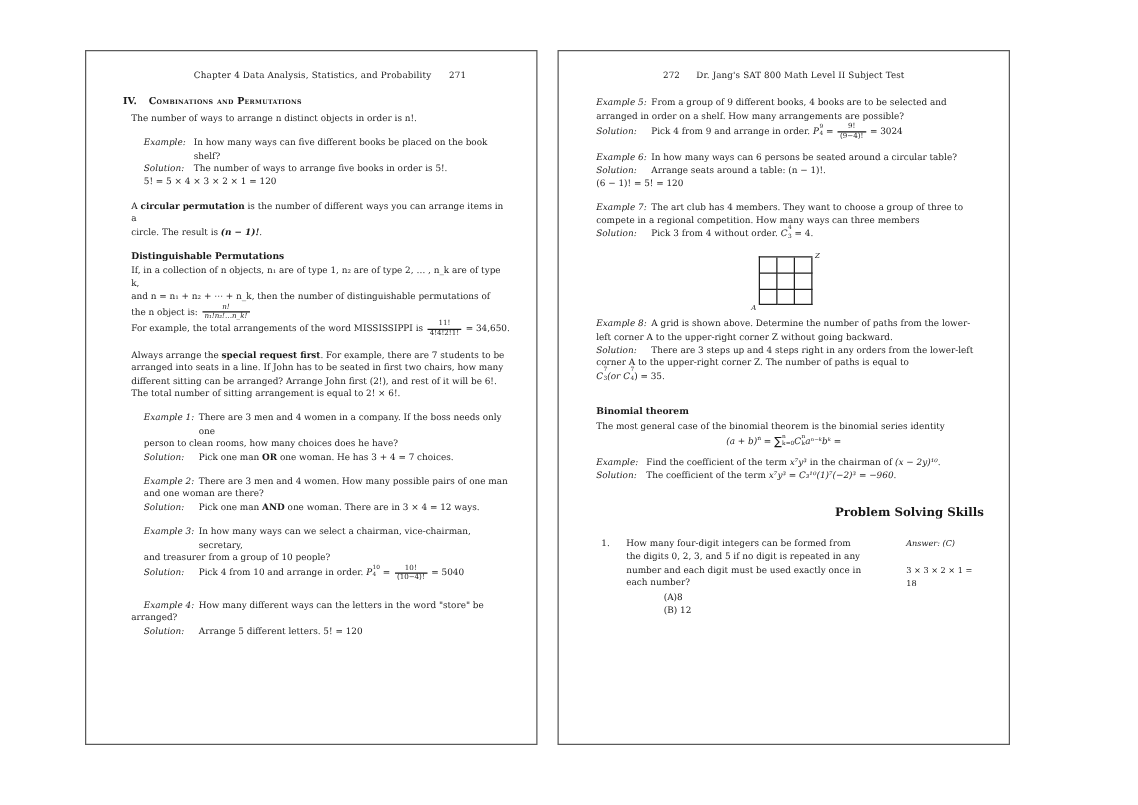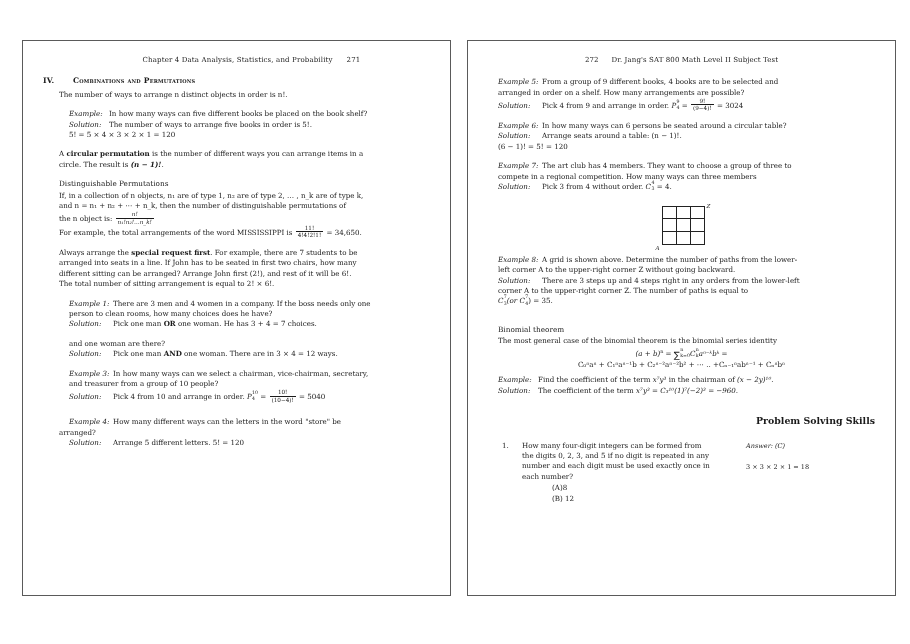--- a/index.html
+++ b/index.html
@@ -9,26 +9,27 @@
   }
   body {
     width: 910px;
     height: 644px;
     font-family: "DejaVu Serif", serif;
     color: #1a1a1a;
     overflow: hidden;
   }
   .spread {
     position: relative;
-    width: 910px;
+    width: 808px;
     height: 644px;
     display: flex;
     gap: 9px;
     padding-top: 40px;
     box-sizing: border-box;
+    padding-left: 46px;
   }
   .page {
     position: relative;
     width: 429px;
     height: 556px;
     background: #fff;
     border: 1px solid #5a5a5a;
     box-sizing: border-box;
     overflow: hidden;
   }
@@ -60,23 +61,23 @@
 
   
   .sec-head {
     font-variant: small-caps;
     font-weight: bold;
     font-size: 7.6px;
     letter-spacing: .2px;
     margin: 0 0 3px 0;
     display: flex;
   }
-  .sec-num { width: 30px; }
+  .sec-num { width: 30px; text-align: center; }
   .sub-head {
-    font-weight: normal;
+    font-weight: bold;
     font-size: 7.3px;
     margin: 9px 0 1px 0;
   }
   .center-head {
     text-align: right;
     font-weight: bold;
     font-size: 9.4px;
     margin: 20px 0 14px 0;
   }
   .level-head {
@@ -260,20 +261,24 @@
         <p class="body exhang2">person to clean rooms, how many choices does he have?</p>
         <div class="exrow">
           <span class="exlabel w2">Solution:</span>
           <span class="extext"><span>Pick one man </span><b>OR</b><span> one woman. He has 3 + 4 = 7 choices.</span></span>
         </div>
       </div>
 
       <div class="gap"></div>
 
       <div class="exblock">
+        <div class="exrow">
+          <span class="exlabel w2">Example 2:</span>
+          <span class="extext">There are 3 men and 4 women. How many possible pairs of one man</span>
+        </div>
         <p class="body exhang2">and one woman are there?</p>
         <div class="exrow">
           <span class="exlabel w2">Solution:</span>
           <span class="extext"><span>Pick one man </span><b>AND</b><span> one woman. There are in 3 × 4 = 12 ways.</span></span>
         </div>
       </div>
 
       <div class="gap"></div>
 
       <div class="exblock">
@@ -383,21 +388,20 @@
         <p class="body exhang2"><span class="m">C</span><span class="subsup"><span class="sup-part">7</span><span class="sub-part">3</span></span><span class="it">(or </span><span class="m">C</span><span class="subsup"><span class="sup-part">7</span><span class="sub-part">4</span></span><span>)</span><span> = 35.</span></p>
       </div>
 
       <div class="gap"></div>
 
       <div class="sub-head" style="margin-left:10px;">Binomial theorem</div>
       <p class="body" style="margin-left:10px;">The most general case of the binomial theorem is the binomial series identity</p>
       <p class="body" style="text-align:center;margin-top:2px;">
         <span class="m">(a + b)</span><sup>n</sup><span> = </span><span class="bigsum">∑</span><span class="subsup"><span class="sup-part">n</span><span class="sub-part">k=0</span></span><span class="m">C</span><span class="subsup"><span class="sup-part">n</span><span class="sub-part">k</span></span><span class="m">aⁿ⁻ᵏbᵏ</span><span> = </span>
       </p>
-      <p class="body" style="text-align:center;">C₀ⁿaⁿ + C₁ⁿaⁿ⁻¹b + C₂ⁿ⁻²aⁿ⁻²b² + ⋯ .. +Cₙ₋₁ⁿabⁿ⁻¹ + Cₙⁿbⁿ</p>
 
       <div class="gap-sm"></div>
 
       <div class="exblock" style="margin-left:10px;">
         <div class="exrow">
           <span class="exlabel w1">Example:</span>
           <span class="extext"><span>Find the coefficient of the term </span><span class="m">x⁷y³</span><span> in the chairman of </span><span class="m">(x − 2y)¹⁰</span><span>.</span></span>
         </div>
         <div class="exrow">
           <span class="exlabel w1">Solution:</span>

